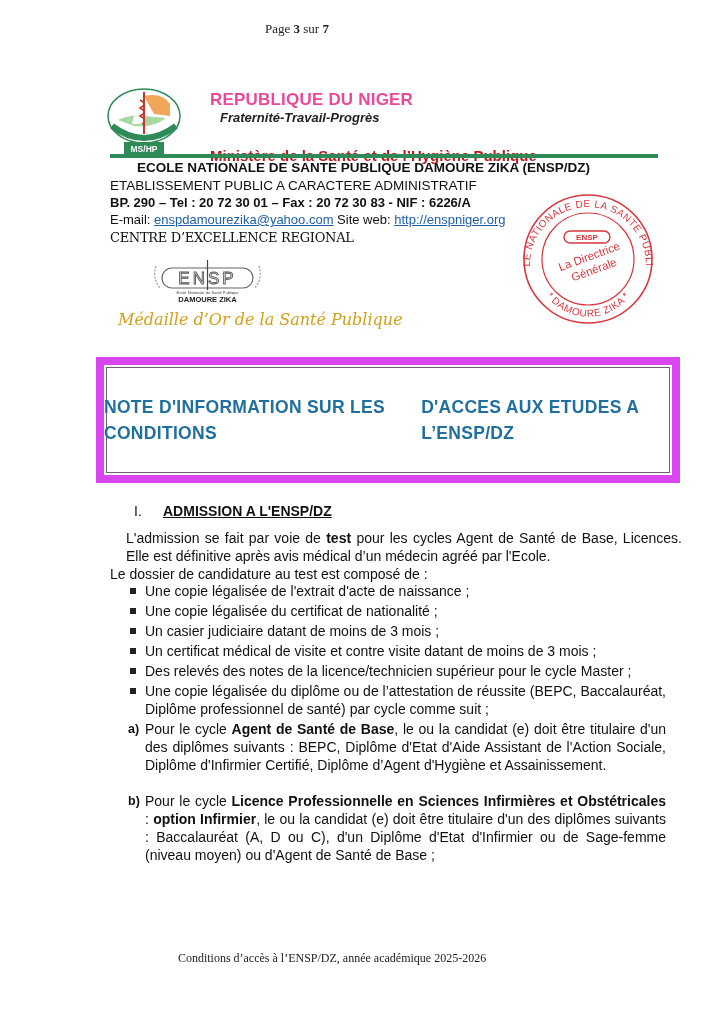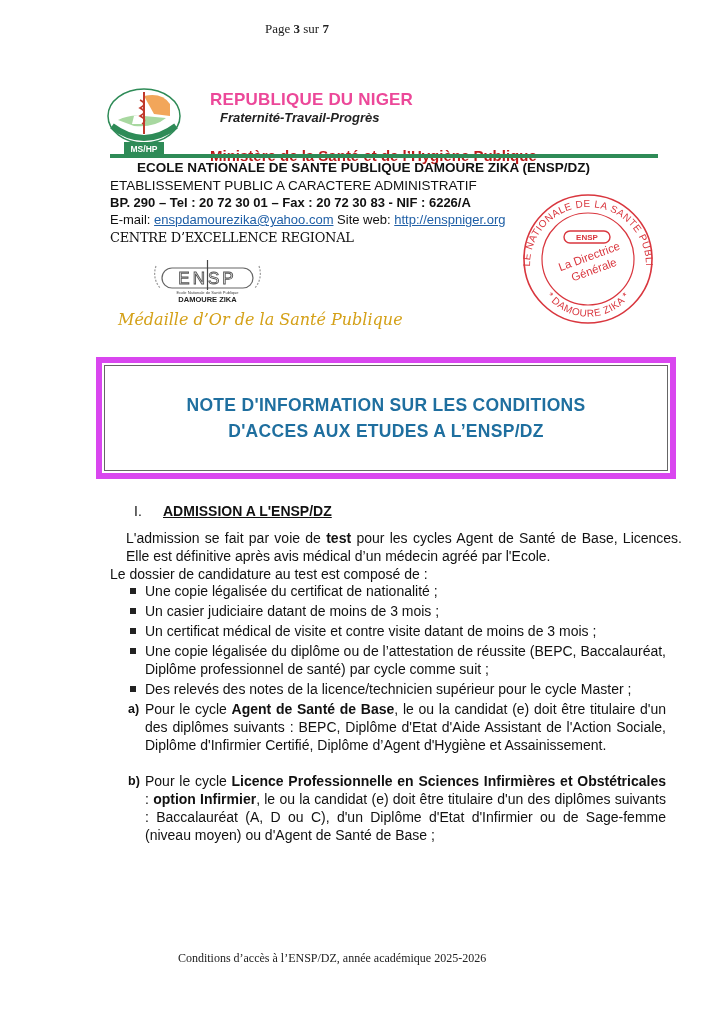--- a/index.html
+++ b/index.html
@@ -30,22 +30,22 @@
     .school4 a { color: #1f5fa6; text-decoration: underline; }
     .school5 { left: 110px; top: 230px; font-size: 13px; font-weight: normal; font-family: "DejaVu Serif", serif; color: #111; letter-spacing: -0.3px; }
 
     .ensp-logo { left: 150px; top: 258px; width: 115px; height: 46px; }
     .medal { left: 118px; top: 310px; font-family: "DejaVu Serif", serif; font-style: italic; font-size: 16px; color: #d4a017; }
 
     .stamp { left: 508px; top: 187px; width: 160px; height: 140px; }
 
     .title-box {
       left: 96px; top: 357px; width: 568px; height: 110px;
-      border: 6px solid #d946ef; box-shadow: inset 0 0 0 2px #fff, inset 0 0 0 3px #666;
-      display: flex; flex-direction: column; align-items: center; justify-content: center;
+      border: 8px solid #d946ef; box-shadow: inset 0 0 0 2px #fff, inset 0 0 0 3px #666;
+      display: flex; flex-direction: row; align-items: center; justify-content: center;
     }
     .title-line { font-size: 17.5px; font-weight: bold; color: #1f6f9f; line-height: 26px; letter-spacing: 0.3px; }
 
     .section-num { left: 134px; top: 503px; font-size: 14px; color: #111; }
     .section-title { left: 163px; top: 503px; font-size: 14px; font-weight: bold; color: #111; text-decoration: underline; }
 
     .para { left: 110px; width: 556px; font-size: 14px; line-height: 18px; color: #111; text-align: justify; }
     .para b { font-weight: bold; }
 
     .bullets { left: 110px; top: 582px; width: 556px; }
@@ -145,37 +145,41 @@
 <div class="abs section-title">ADMISSION A L'ENSP/DZ</div>
 
 <div class="abs para" style="top:529px;margin-left:16px;">
   <span>L'admission se fait par voie de </span><b>test</b><span> pour les cycles Agent de Santé de Base, Licences. Elle est définitive après avis médical d’un médecin agréé par l'Ecole.</span>
 </div>
 <div class="abs para" style="top:565px;">Le dossier de candidature au test est composé de :</div>
 
 <div class="abs bullets">
   <div class="bullet">
       <span class="mark"></span>
+      <span class="txt">Une copie légalisée de l'extrait d'acte de naissance ;</span>
+    </div>
+  <div class="bullet">
+      <span class="mark"></span>
       <span class="txt">Une copie légalisée du certificat de nationalité ;</span>
     </div>
   <div class="bullet">
       <span class="mark"></span>
       <span class="txt">Un casier judiciaire datant de moins de 3 mois ;</span>
     </div>
   <div class="bullet">
       <span class="mark"></span>
       <span class="txt">Un certificat médical de visite et contre visite datant de moins de 3 mois ;</span>
     </div>
   <div class="bullet">
       <span class="mark"></span>
-      <span class="txt">Une copie légalisée du diplôme ou de l’attestation de réussite (BEPC, Baccalauréat, Diplôme professionnel de santé) par cycle comme suit ;</span>
+      <span class="txt">Des relevés des notes de la licence/technicien supérieur pour le cycle Master ;</span>
     </div>
   <div class="bullet">
       <span class="mark"></span>
-      <span class="txt">Des relevés des notes de la licence/technicien supérieur pour le cycle Master ;</span>
+      <span class="txt">Une copie légalisée du diplôme ou de l’attestation de réussite (BEPC, Baccalauréat, Diplôme professionnel de santé) par cycle comme suit ;</span>
     </div>
 
   <div class="lettered">
     <span class="lbl">a)</span>
     <span class="txt"><span>Pour le cycle </span><b>Agent de Santé de Base</b><span>, le ou la candidat (e) doit être titulaire d'un des diplômes suivants : BEPC, Diplôme d'Etat d'Aide Assistant de l'Action Sociale, Diplôme d'Infirmier Certifié, Diplôme d’Agent d'Hygiène et Assainissement.</span></span>
   </div>
 
   <div class="lettered" style="margin-top:18px;">
     <span class="lbl">b)</span>
     <span class="txt"><span>Pour le cycle </span><b>Licence Professionnelle en Sciences Infirmières et Obstétricales</b><span> : </span><b>option Infirmier</b><span>, le ou la candidat (e) doit être titulaire d'un des diplômes suivants : Baccalauréat (A, D ou C), d'un Diplôme d'Etat d'Infirmier ou de Sage-femme (niveau moyen) ou d'Agent de Santé de Base ;</span></span>

